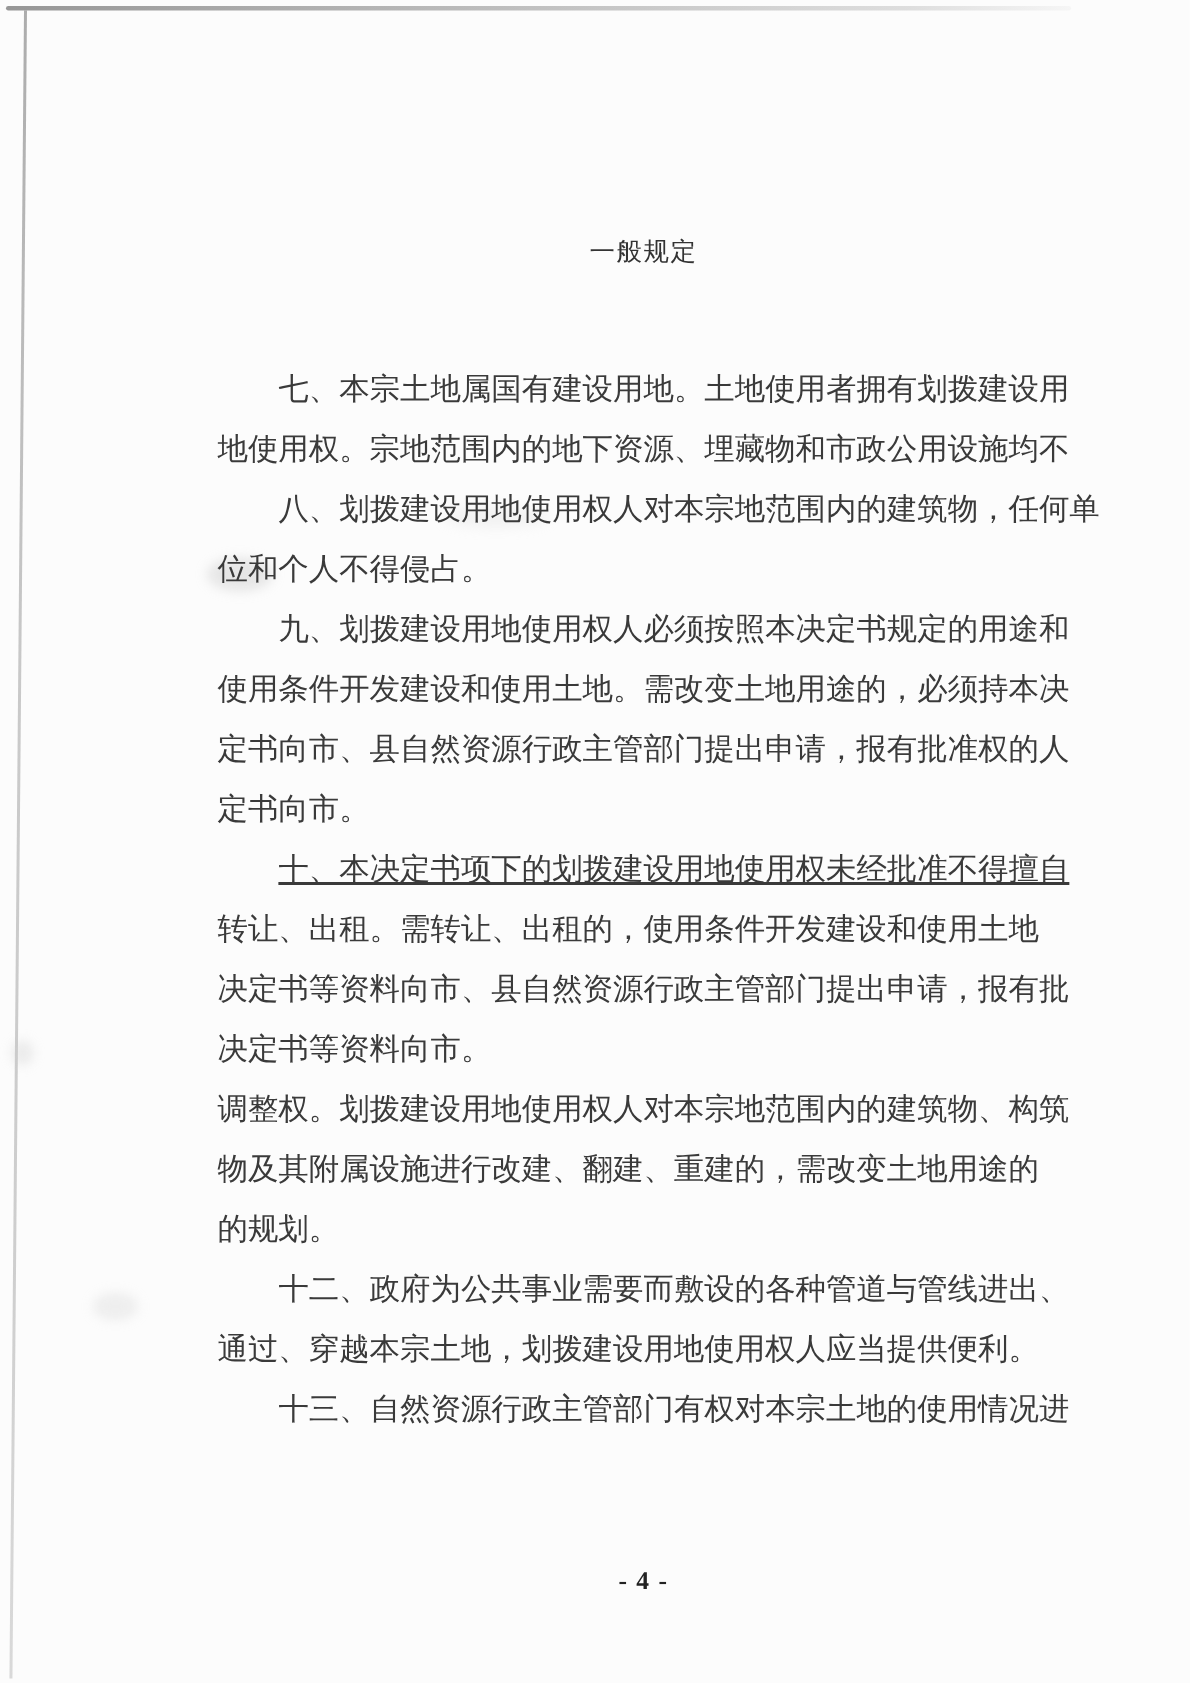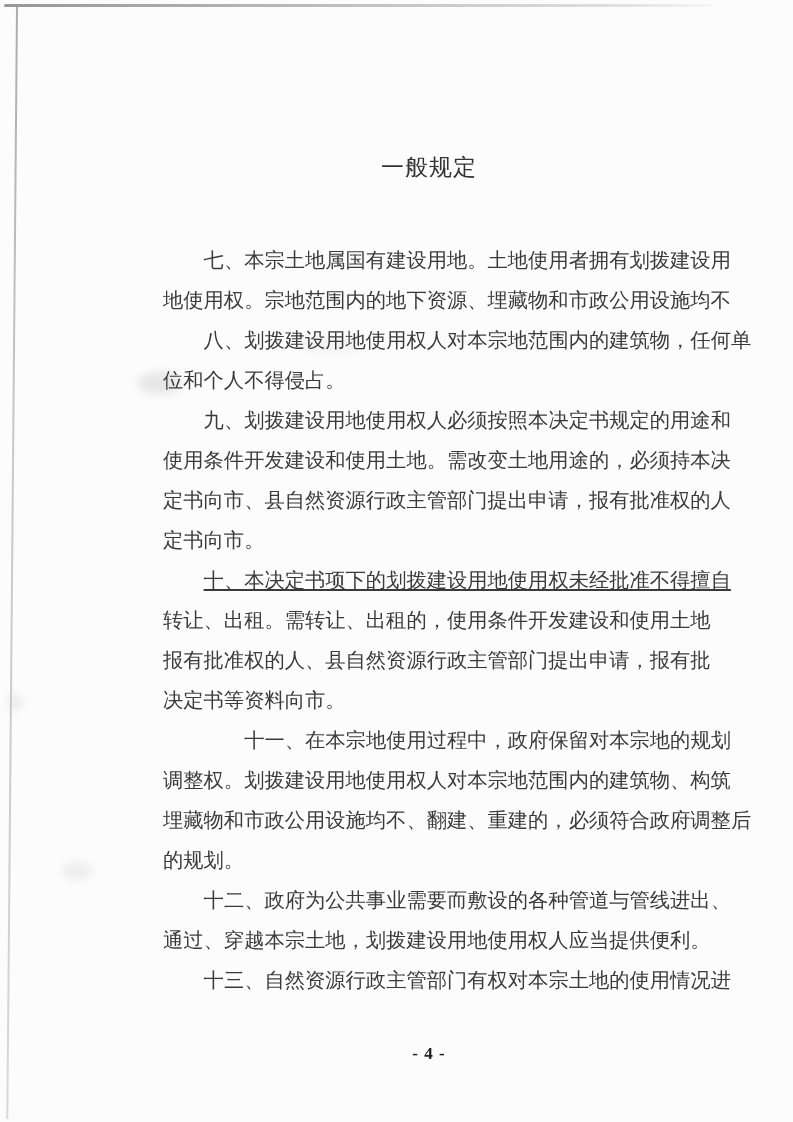--- a/index.html
+++ b/index.html
@@ -37,33 +37,32 @@
   .smudge{position:absolute;border-radius:50%;filter:blur(4px);}
   .smudge-1{left:138px;top:372px;width:44px;height:22px;background:rgba(190,190,190,.35);}
   .smudge-2{left:62px;top:862px;width:30px;height:18px;background:rgba(205,205,205,.30);}
   .smudge-3{left:296px;top:338px;width:70px;height:14px;background:rgba(215,215,215,.25);}
   .smudge-4{left:8px;top:694px;width:14px;height:16px;background:rgba(200,200,200,.35);}
 
   
   .doc-title{
     position:absolute;left:145px;top:153px;width:568px;height:30px;
     margin:0;text-align:center;
-    font-size:23px;line-height:30px;font-weight:500;
+    font-size:17px;line-height:30px;font-weight:500;
     color:#333333;letter-spacing:1px;
   }
   .doc-body{
     position:absolute;left:145px;top:240px;width:568px;
     color:#3a3a3a;
   }
   .line{
     height:40px;line-height:40px;
     font-size:20.3px;
     white-space:nowrap;
     letter-spacing:0;
-    margin-left:18px;
   }
   .page-number{
     position:absolute;left:145px;top:1044px;width:568px;
     text-align:center;
     font-size:17px;font-weight:bold;
     color:#222222;letter-spacing:1px;
   }
 </style>
 </head>
 <body>
@@ -89,27 +88,26 @@
       </div>
       <div class="paragraph">
         <div class="line" style="padding-left: 2em;">九、划拨建设用地使用权人必须按照本决定书规定的用途和</div>
         <div class="line">使用条件开发建设和使用土地。需改变土地用途的，必须持本决</div>
         <div class="line">定书向市、县自然资源行政主管部门提出申请，报有批准权的人</div>
         <div class="line">定书向市。</div>
       </div>
       <div class="paragraph">
         <div class="line" style="padding-left: 2em; text-decoration: underline;">十、本决定书项下的划拨建设用地使用权未经批准不得擅自</div>
         <div class="line">转让、出租。需转让、出租的，使用条件开发建设和使用土地</div>
-        <div class="line">报有批准权的人、县自然资源行政主管部门提出申请，报有批</div>
+        <div class="line">决定书等资料向市、县自然资源行政主管部门提出申请，报有批</div>
         <div class="line">决定书等资料向市。</div>
       </div>
       <div class="paragraph">
-        <div class="line" style="padding-left: 4em;">十一、在本宗地使用过程中，政府保留对本宗地的规划</div>
         <div class="line">调整权。划拨建设用地使用权人对本宗地范围内的建筑物、构筑</div>
-        <div class="line">埋藏物和市政公用设施均不、翻建、重建的，必须符合政府调整后</div>
+        <div class="line">物及其附属设施进行改建、翻建、重建的，需改变土地用途的</div>
         <div class="line">的规划。</div>
       </div>
       <div class="paragraph">
         <div class="line" style="padding-left: 2em;">十二、政府为公共事业需要而敷设的各种管道与管线进出、</div>
         <div class="line">通过、穿越本宗土地，划拨建设用地使用权人应当提供便利。</div>
       </div>
       <div class="paragraph">
         <div class="line" style="padding-left: 2em;">十三、自然资源行政主管部门有权对本宗土地的使用情况进</div>
       </div>
     </div>

